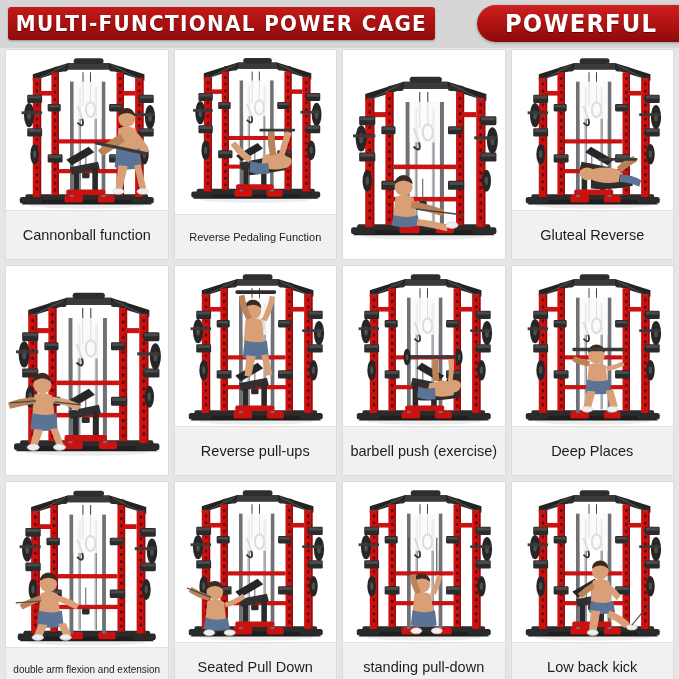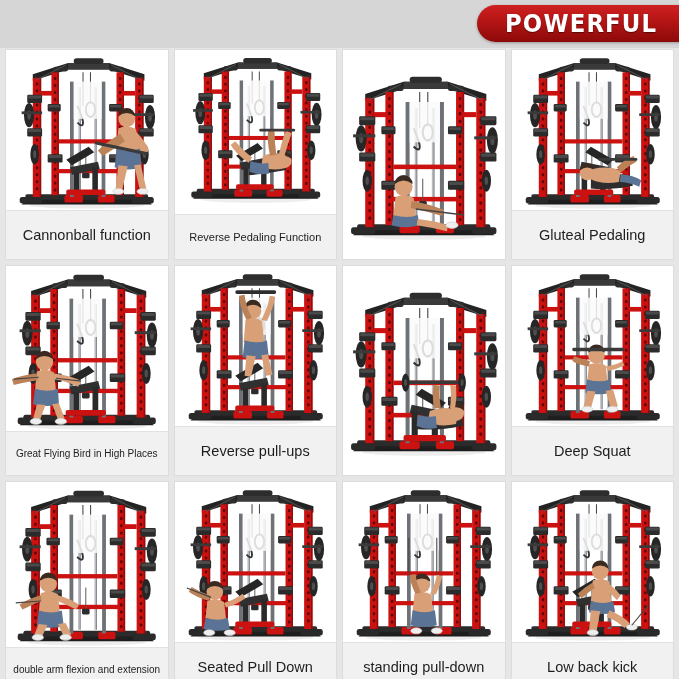--- a/index.html
+++ b/index.html
@@ -82,20 +82,23 @@
   }
   .caption.sm{font-size:11px;margin-top:10px;}
   .caption.xs{font-size:10px;}
 </style>
 </head>
 <body>
 
 <div id="root">
 
   <div class="header">
+    <div class="banner-left">
+      <span class="banner-text">MULTI-FUNCTIONAL POWER CAGE</span>
+    </div>
     <div class="banner-right">
       <span class="banner-text">POWERFUL</span>
     </div>
   </div>
 
   <div class="grid" id="grid">
       <div class="card">
         <div class="pic" aria-label="Man standing using cannonball grip attachment on red and black power cage">
           <svg viewBox="0 0 160 172" preserveAspectRatio="xMidYMid meet" aria-hidden="true">
     <rect width="160" height="172" fill="#ffffff"></rect>
@@ -714,21 +717,21 @@
       <circle cx="74" cy="132" r="8" fill="#d9a078"></circle>
               <path d="M66 129.6 a8 8 0 0 1 16 0 q-8 -6.4 -16 0 Z" fill="#3b2a20"></path>
       <path d="M80 128 q18 -4 30 2 l-2 12 q-18 3 -30 -3 Z" fill="#d9a078"></path>
       <path d="M106 126 q10 -10 18 -12 l3 6 q-8 4 -17 12 Z" fill="#bb8258"></path>
       <path d="M110 134 q14 0 22 6 l-2 7 q-12 -5 -21 -5 Z" fill="#5b7394"></path>
       <rect x="86" y="116" width="42" height="3" rx="1.4" fill="#3a3a3a"></rect>
     </g>
     <ellipse cx="80" cy="167" rx="62" ry="3.5" fill="#00000012"></ellipse>
   </svg>
         </div>
-        <div class="caption">Gluteal Pedaling</div>
+        <div class="caption">Gluteal Reverse</div>
       </div>
       <div class="card">
         <div class="pic" aria-label="Man performing high cable fly on power cage">
           <svg viewBox="0 0 160 172" preserveAspectRatio="xMidYMid meet" aria-hidden="true">
     <rect width="160" height="172" fill="#ffffff"></rect>
     <path d="M16 160 L144 160 L150 166 L10 166 Z" fill="#1f1f1f"></path>
             <rect x="14" y="155" width="132" height="6" rx="2" fill="#2b2b2b"></rect>
             <rect x="8" y="158" width="24" height="7" rx="2.5" fill="#2a2a2a"></rect>
             <rect x="128" y="158" width="24" height="7" rx="2.5" fill="#2a2a2a"></rect>
             <rect x="56" y="156" width="20" height="8" rx="2" fill="#cc1111"></rect>
@@ -876,21 +879,20 @@
       <path d="M28 144 l-4 16 l7 1 l6 -16 Z" fill="#d9a078"></path>
       <path d="M44 144 l6 16 l7 -1 l-6 -16 Z" fill="#d9a078"></path>
       <ellipse cx="27" cy="162" rx="6" ry="3.2" fill="#efefef" stroke="#c9c9c9" stroke-width="0.6"></ellipse>
               <ellipse cx="53" cy="162" rx="6" ry="3.2" fill="#efefef" stroke="#c9c9c9" stroke-width="0.6"></ellipse>
       <path d="M4 118 L30 116" stroke="#444" stroke-width="1.2" fill="none"></path>
       <path d="M74 120 L48 117" stroke="#444" stroke-width="1.2" fill="none"></path>
     </g>
     <ellipse cx="80" cy="167" rx="62" ry="3.5" fill="#00000012"></ellipse>
   </svg>
         </div>
-        <div class="caption xs">Great Flying Bird in High Places</div>
       </div>
       <div class="card">
         <div class="pic" aria-label="Man performing assisted pull-ups on power cage bar">
           <svg viewBox="0 0 160 172" preserveAspectRatio="xMidYMid meet" aria-hidden="true">
     <rect width="160" height="172" fill="#ffffff"></rect>
     <path d="M16 160 L144 160 L150 166 L10 166 Z" fill="#1f1f1f"></path>
             <rect x="14" y="155" width="132" height="6" rx="2" fill="#2b2b2b"></rect>
             <rect x="8" y="158" width="24" height="7" rx="2.5" fill="#2a2a2a"></rect>
             <rect x="128" y="158" width="24" height="7" rx="2.5" fill="#2a2a2a"></rect>
             <rect x="56" y="156" width="20" height="8" rx="2" fill="#cc1111"></rect>
@@ -1197,20 +1199,21 @@
       <path d="M74 130 q12 3 18 1 l1 12 q-12 2 -20 -2 Z" fill="#5b7394"></path>
       <rect x="64" y="96" width="52" height="3.4" rx="1.5" fill="#3a3a3a"></rect>
       <ellipse cx="62" cy="98" rx="3.78" ry="9" fill="#262626"></ellipse>
               <ellipse cx="62" cy="98" rx="1.44" ry="3.42" fill="#4e4e4e"></ellipse>
               <ellipse cx="118" cy="98" rx="3.78" ry="9" fill="#262626"></ellipse>
               <ellipse cx="118" cy="98" rx="1.44" ry="3.42" fill="#4e4e4e"></ellipse>
     </g>
     <ellipse cx="80" cy="167" rx="62" ry="3.5" fill="#00000012"></ellipse>
   </svg>
         </div>
+        <div class="caption">barbell push  (exercise)</div>
       </div>
       <div class="card">
         <div class="pic" aria-label="Man performing deep squat with barbell in power cage">
           <svg viewBox="0 0 160 172" preserveAspectRatio="xMidYMid meet" aria-hidden="true">
     <rect width="160" height="172" fill="#ffffff"></rect>
     <path d="M16 160 L144 160 L150 166 L10 166 Z" fill="#1f1f1f"></path>
             <rect x="14" y="155" width="132" height="6" rx="2" fill="#2b2b2b"></rect>
             <rect x="8" y="158" width="24" height="7" rx="2.5" fill="#2a2a2a"></rect>
             <rect x="128" y="158" width="24" height="7" rx="2.5" fill="#2a2a2a"></rect>
             <rect x="56" y="156" width="20" height="8" rx="2" fill="#cc1111"></rect>
@@ -1351,21 +1354,21 @@
       <path d="M74 122 q14 4 24 0 l2 14 q-15 4 -28 0 Z" fill="#5b7394"></path>
       <path d="M74 134 l-4 18 l8 1 l5 -18 Z" fill="#d9a078"></path>
       <path d="M94 134 l5 18 l8 -1 l-5 -18 Z" fill="#d9a078"></path>
       <ellipse cx="74" cy="154" rx="6" ry="3.2" fill="#efefef" stroke="#c9c9c9" stroke-width="0.6"></ellipse>
               <ellipse cx="101" cy="154" rx="6" ry="3.2" fill="#efefef" stroke="#c9c9c9" stroke-width="0.6"></ellipse>
       <rect x="58" y="88" width="56" height="3.6" rx="1.6" fill="#3a3a3a"></rect>
     </g>
     <ellipse cx="80" cy="167" rx="62" ry="3.5" fill="#00000012"></ellipse>
   </svg>
         </div>
-        <div class="caption">Deep Squat</div>
+        <div class="caption">Deep Places</div>
       </div>
       <div class="card">
         <div class="pic" aria-label="Man performing double arm flexion and extension with cables">
           <svg viewBox="0 0 160 172" preserveAspectRatio="xMidYMid meet" aria-hidden="true">
     <rect width="160" height="172" fill="#ffffff"></rect>
     <path d="M16 160 L144 160 L150 166 L10 166 Z" fill="#1f1f1f"></path>
             <rect x="14" y="155" width="132" height="6" rx="2" fill="#2b2b2b"></rect>
             <rect x="8" y="158" width="24" height="7" rx="2.5" fill="#2a2a2a"></rect>
             <rect x="128" y="158" width="24" height="7" rx="2.5" fill="#2a2a2a"></rect>
             <rect x="56" y="156" width="20" height="8" rx="2" fill="#cc1111"></rect>

